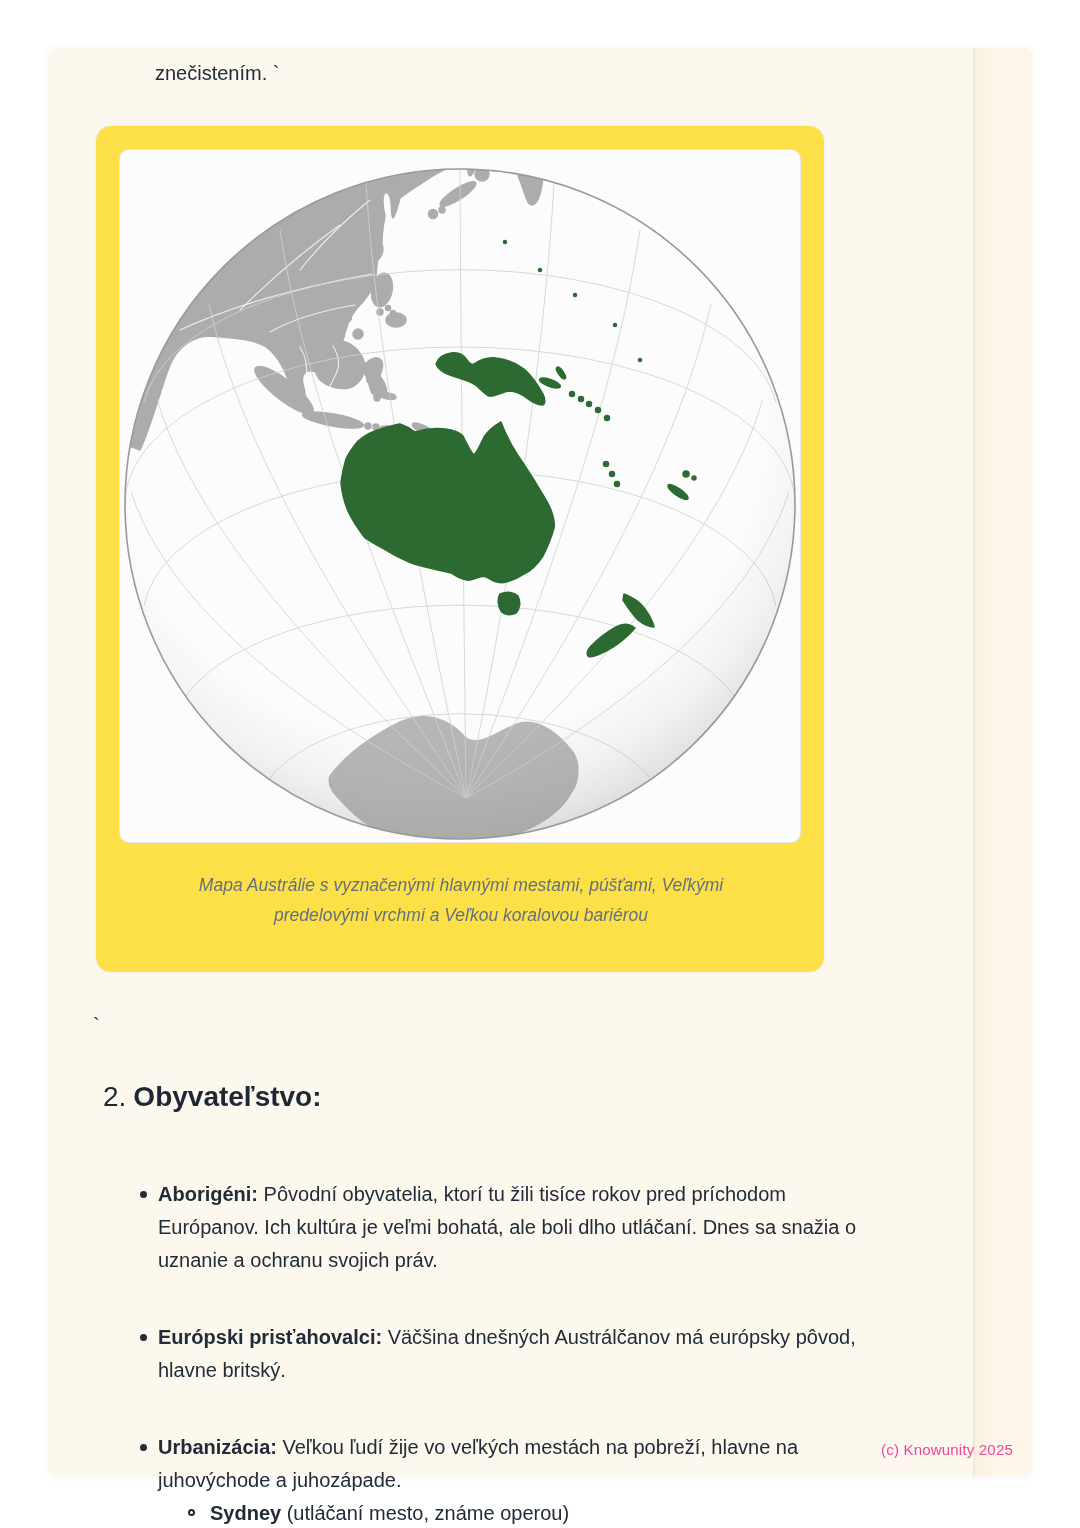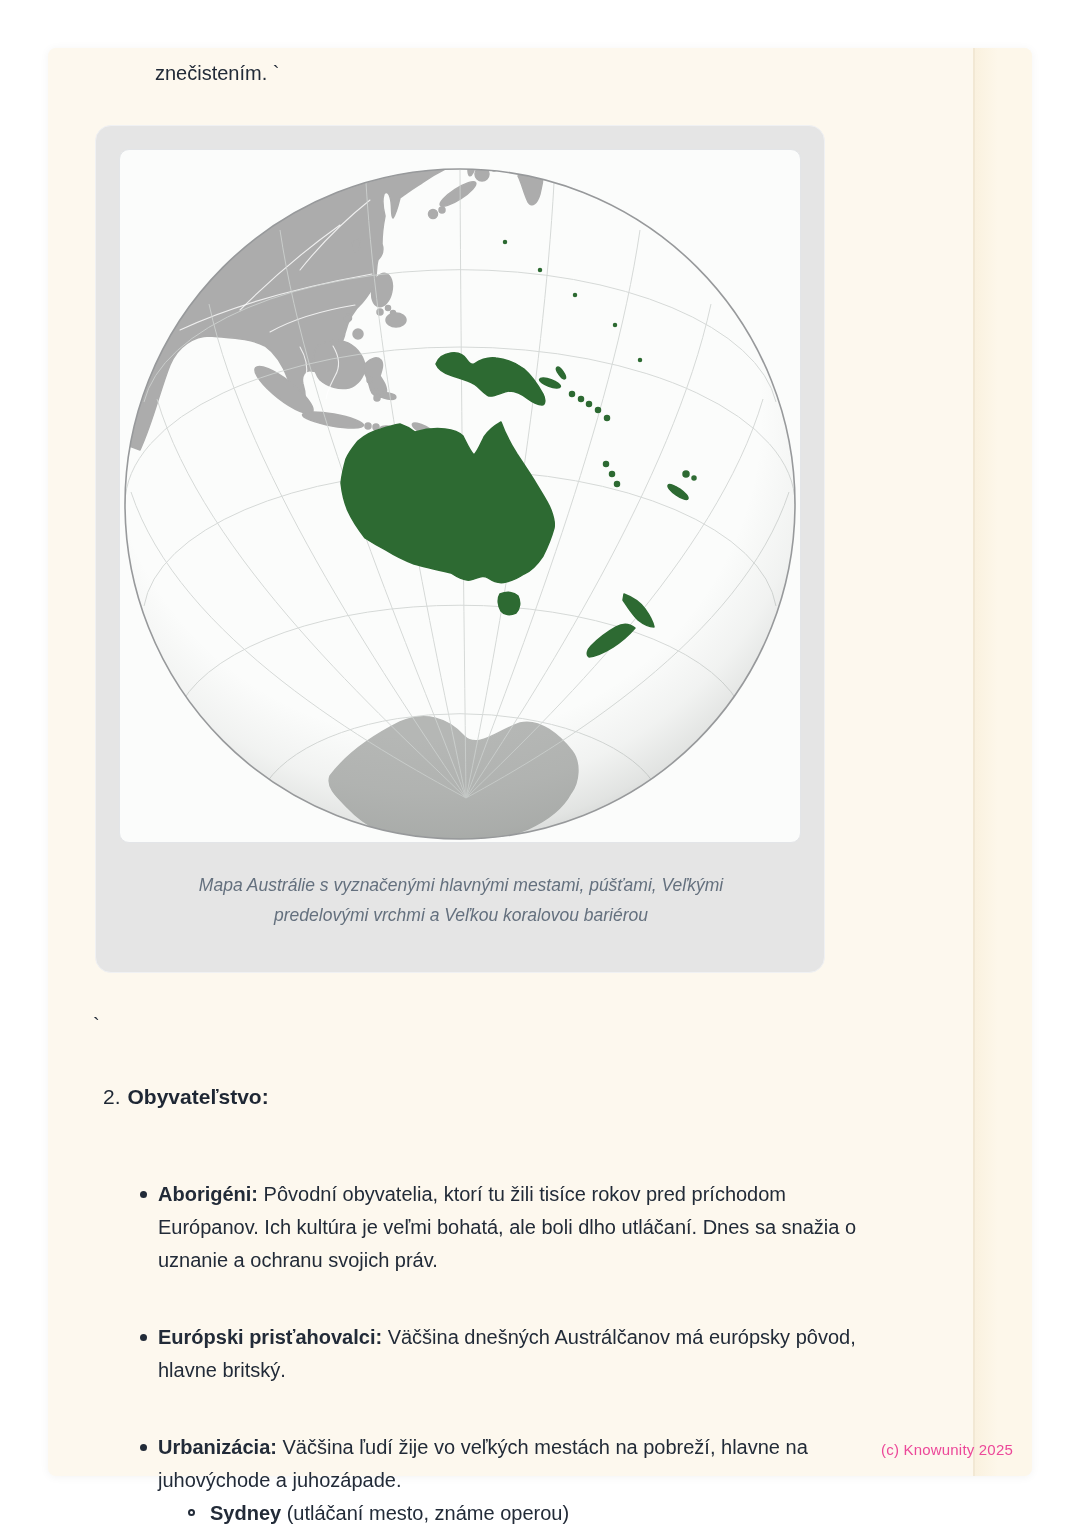--- a/index.html
+++ b/index.html
@@ -15,36 +15,36 @@
   .page-strip{
     position:absolute;top:0;right:0;width:57px;height:100%;
     background:linear-gradient(to right,#faf1df,#fdf7ea 40%);
     border-left:2px solid #f2e8d4;border-radius:0 8px 8px 0;
   }
   .top-text{
     position:absolute;left:107px;top:9px;font-size:20px;line-height:33px;color:#222b38;
   }
   .figure-card{
     position:absolute;left:47px;top:77px;width:730px;height:848px;
-    background:#e5e5e5;border-radius:16px;border:1px solid #f0f1f3;box-sizing:border-box;
+    background:#fde047;border-radius:16px;border:1px solid #f0f1f3;box-sizing:border-box;
   }
   .figure-image{
     position:absolute;left:23px;top:23px;width:682px;height:694px;box-sizing:border-box;
     background:#fbfcfb;border:1px solid #e3e5e8;border-radius:10px;overflow:hidden;
   }
   .figure-image svg{display:block;}
   .figure-caption{
     position:absolute;left:55px;top:744px;width:620px;
     font-style:italic;font-size:17.5px;line-height:30px;color:#64707e;text-align:center;
   }
   .stray-tick{
     position:absolute;left:45px;top:966px;font-size:20px;color:#222b38;
   }
   .section-heading{
-    position:absolute;left:55px;top:1035px;font-size:21px;line-height:28px;color:#1e2734;
+    position:absolute;left:55px;top:1035px;font-size:28px;line-height:28px;color:#1e2734;
   }
   .section-heading .num{font-weight:400;margin-right:7px;}
   .section-heading strong{font-weight:700;}
   .bullet-list{
     position:absolute;left:92px;top:1086px;width:723px;font-size:20px;line-height:33px;
   }
   .bullet-item{position:relative;padding-left:18px;margin-bottom:12px;margin-top:44px;}
   .bullet-item > .dot{
     position:absolute;left:0;top:13px;width:7px;height:7px;border-radius:50%;background:#222b38;
   }
@@ -224,21 +224,21 @@
     <div class="bullet-item">
       <span class="dot"></span>
       <strong>Aborigéni:</strong><span> Pôvodní obyvatelia, ktorí tu žili tisíce rokov pred príchodom Európanov. Ich kultúra je veľmi bohatá, ale boli dlho utláčaní. Dnes sa snažia o uznanie a ochranu svojich práv.</span>
     </div>
     <div class="bullet-item">
       <span class="dot"></span>
       <strong>Európski prisťahovalci:</strong><span> Väčšina dnešných Austrálčanov má európsky pôvod, hlavne britský.</span>
     </div>
     <div class="bullet-item">
       <span class="dot"></span>
-      <strong>Urbanizácia:</strong><span> Väčšina ľudí žije vo veľkých mestách na pobreží, hlavne na juhovýchode a juhozápade.</span>
+      <strong>Urbanizácia:</strong><span> Veľkou ľudí žije vo veľkých mestách na pobreží, hlavne na juhovýchode a juhozápade.</span>
       <div class="sub-list">
         <div class="sub-item">
           <span class="ring"></span>
           <strong>Sydney</strong><span> (utláčaní mesto, známe operou)</span>
         </div>
         <div class="sub-item">
           <span class="ring"></span>
           <strong>Melbourne</strong><span></span>
         </div>
       </div>

